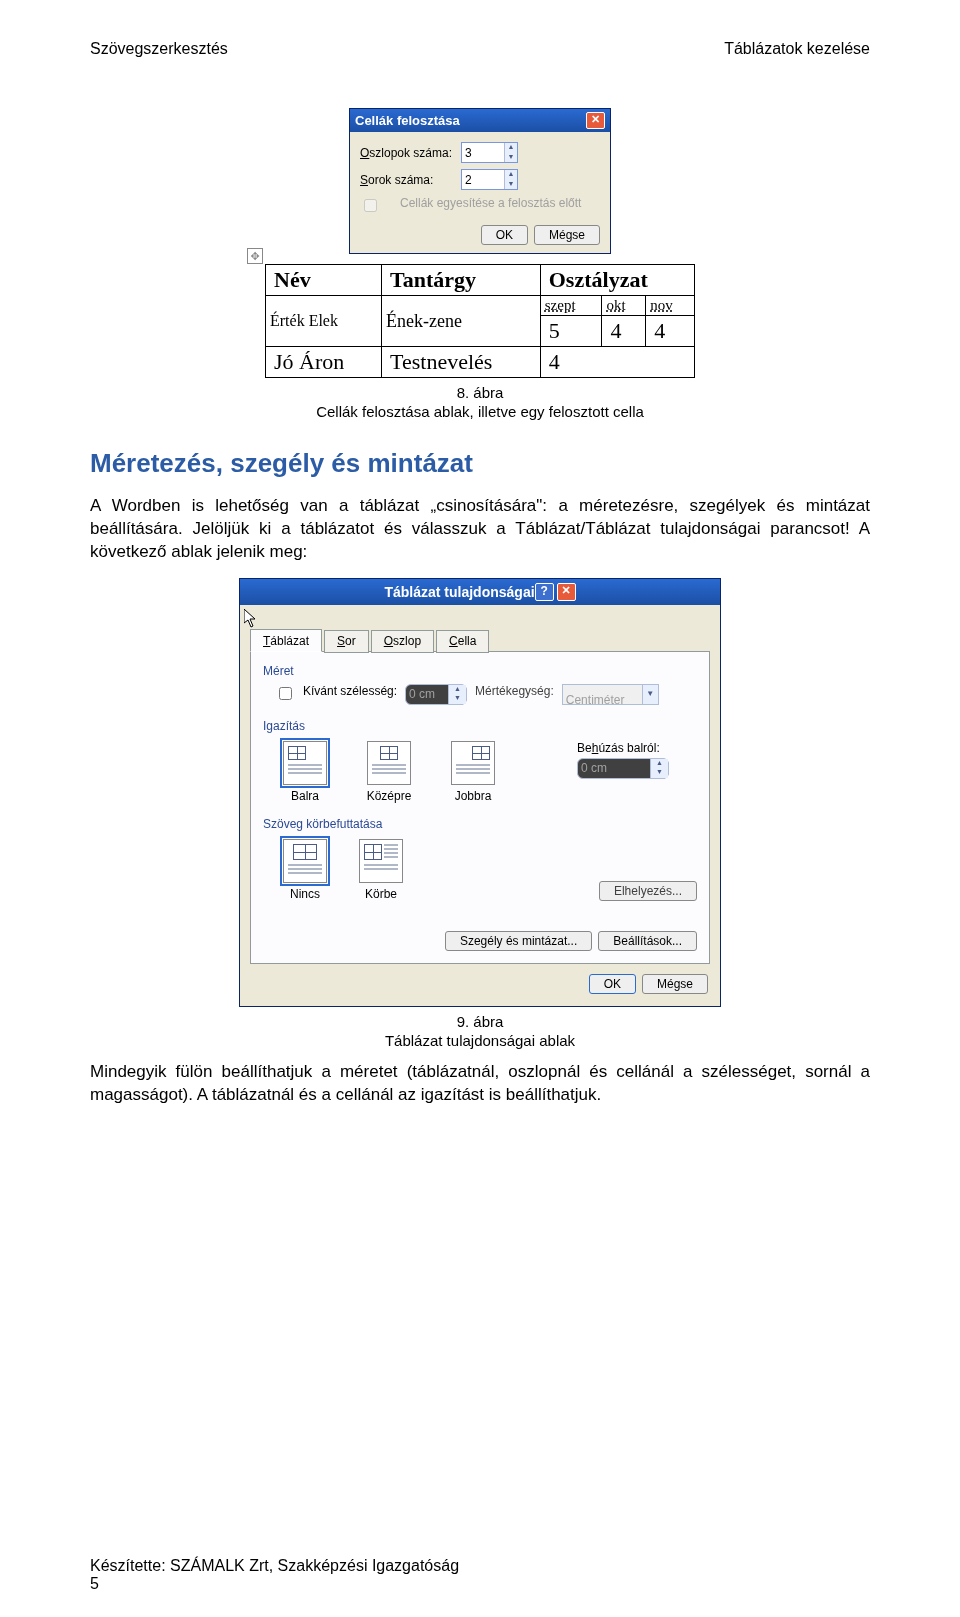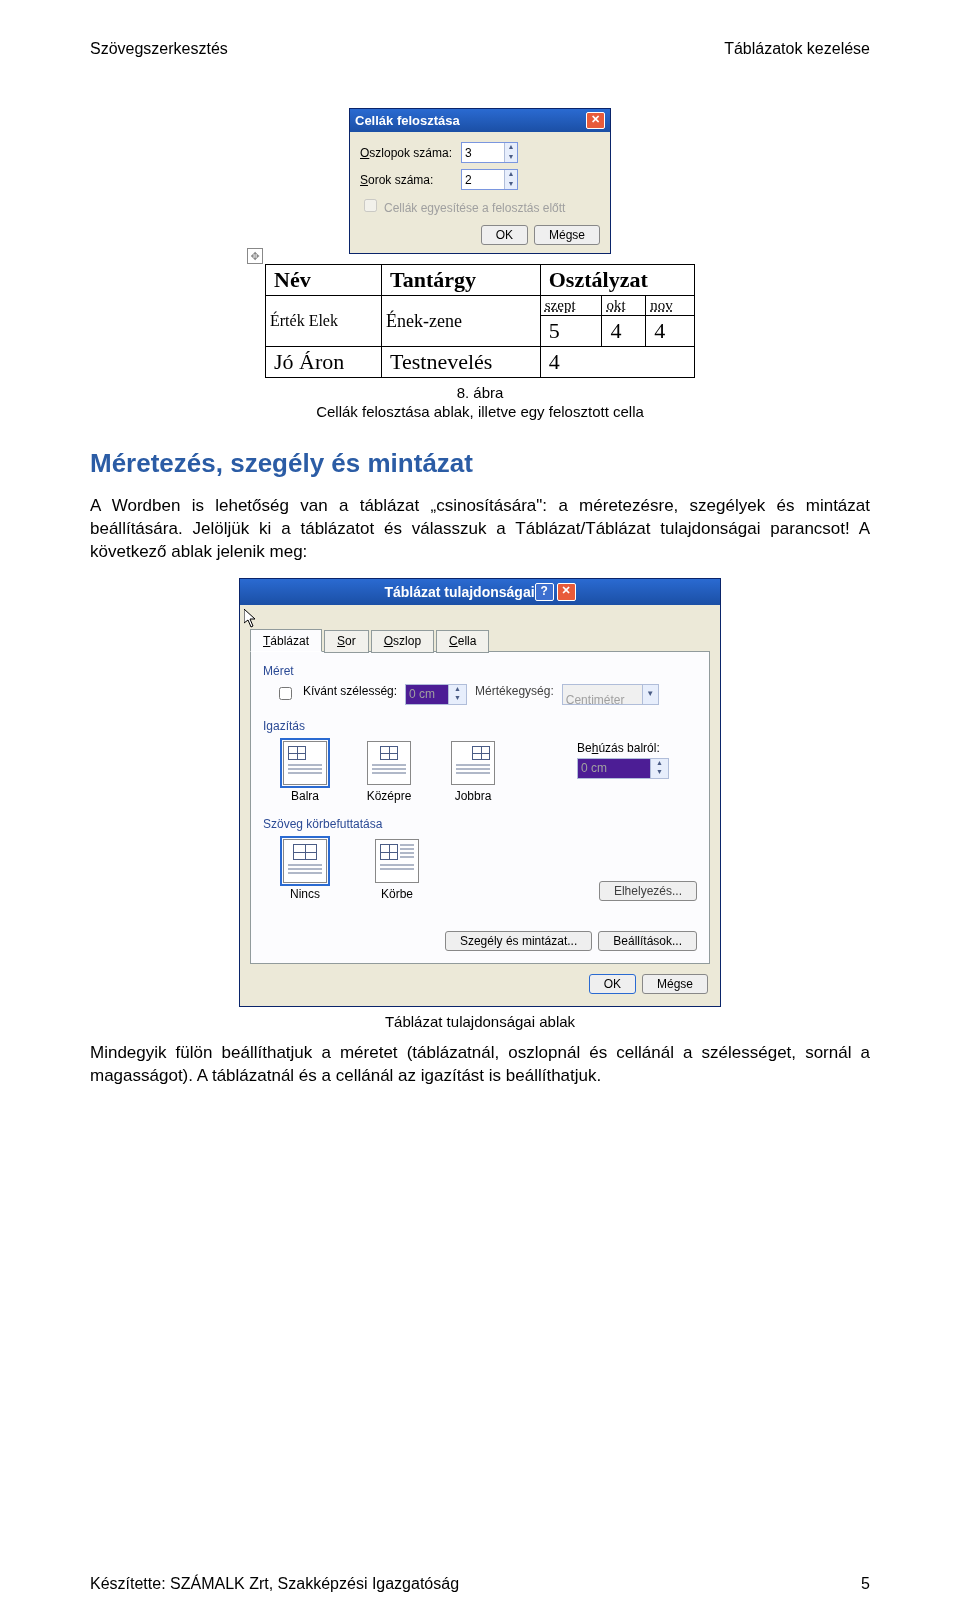--- a/index.html
+++ b/index.html
@@ -62,21 +62,21 @@
     border: 1px solid #7a96df;
     background: #fff;
     height: 19px;
     width: 55px;
   }
   .spinner input {
     border: none; width: 36px; font-size: 12px; padding: 0 3px;
   }
   .spin-btns { display: flex; flex-direction: column; border-left: 1px solid #b0bdd9; width: 17px; }
   .spin-btns div { flex:1; text-align:center; font-size: 7px; line-height: 8px; color:#4a5c85; background:#e7eefc; }
-  .chk-row { display:flex; align-items:flex-end; gap:4px; margin: 6px 0 10px 0; color:#a0a0a0 }
+  .chk-row { display:flex; align-items:flex-start; gap:20px; margin: 6px 0 10px 0; color:#a0a0a0 }
   .chk-row input { width:13px; height:13px; }
   .btnrow { display:flex; justify-content:flex-end; gap:6px; }
   .btn {
     border: 1px solid #888; background:#efefef;
     padding: 2px 14px; font-size:12px; border-radius:3px;
   }
   
   .fig2-wrap { position:relative; width:430px; }
   .handle {
     position:absolute; top:-16px; left:-18px;
@@ -152,21 +152,21 @@
     padding: 12px;
   }
   .grp-label { color: #2b4a95; font-size:12px; margin-bottom:6px; }
   .size-row { display:flex; align-items:flex-start; gap:8px; margin:4px 0 14px 12px; }
   .size-row input[type="checkbox"]{width:13px;height:13px;}
   .disabled { color:#404040; }
   .num-input {
     border: 1px solid #b0bdd9; background:#fff; width:60px; height:19px;
     display:flex;
   }
-  .num-input.disabled-bg { background:#4c1d95; color:#a0a0a0; }
+  .num-input.disabled-bg { background:#404040; color:#a0a0a0;border-radius:6px; }
   .num-input span { flex:1; padding:2px 3px; font-size:12px; }
   .combo { border:1px solid #b0bdd9; background:#f0f0f0; display:flex; width:95px; height:19px; }
   .combo span { flex:1; padding:8px 3px; font-size:12px; color:#a0a0a0; }
   .caret { width:15px; border-left:1px solid #b0bdd9; background:#e7eefc; text-align:center; font-size:8px; line-height:18px; color:#4a5c85; }
   .align-row { display:flex; gap:24px; margin:8px 0 14px 12px; }
   .align-item { text-align:center; width:60px; }
   .align-box {
     width:44px; height:44px;
     border:1px solid #888; background:#fff;
     margin:0 auto 4px auto;
@@ -176,33 +176,34 @@
   .align-box.selected { outline: 2px solid #2a6ad1; outline-offset: 1px; }
   .mini-table { width:16px; height:12px; border:1px solid #4a5c85; position:relative; }
   .mini-table::before { content:""; position:absolute; left:50%; top:0; bottom:0; border-left:1px solid #4a5c85;}
   .mini-table::after  { content:""; position:absolute; top:50%; left:0; right:0; border-top:1px solid #4a5c85;}
   .mini-lines { width:100%; }
   .mini-lines div { height:2px; background:#b0b8c8; margin-bottom:2px; }
   .align-item .lbl { font-size:12px; }
   .indent-col { margin-left:auto; width:120px; }
   .indent-col .lbl { font-size:12px; text-align:left; margin-bottom:3px;}
   .indent-col .ul { text-decoration:underline; }
-  .wrap-row { display:flex; gap:32px; margin:8px 0 8px 12px; align-items:flex-end; }
+  .wrap-row { display:flex; gap:16px; margin:8px 0 8px 12px; align-items:flex-end; }
   .place-btn { margin-left:auto; }
   .bottom-btns { display:flex; justify-content:flex-end; gap:6px; margin-top: 30px; }
   .dlg-footer { padding: 10px 12px 12px 12px; display:flex; justify-content:flex-end; gap:6px; }
   .wrap-box-lines { display:flex; gap:2px; }
   .wrap-left-lines { width:14px; display:flex; flex-direction:column; gap:2px; }
   .wrap-left-lines div { height:2px; background:#b0b8c8; }
   .footer {
     position:absolute;
     bottom: 24px;
     left:90px; right:90px;
     display:flex; justify-content:space-between;
     font-size:16px;
+    flex-direction:column;
   }
 </style>
 </head>
 <body>
 
 <div class="page">
   <div class="header">
     <span>Szövegszerkesztés</span>
     <span>Táblázatok kezelése</span>
   </div>
@@ -415,20 +416,21 @@
           <button class="btn">Beá<span class="ul">l</span>lítások...</button>
         </div>
       </div>
       <div class="dlg-footer">
         <button class="btn" style="border:1px solid #2a6ad1">OK</button>
         <button class="btn">Mégse</button>
       </div>
     </div>
   </div>
 
+  <div class="caption">9. ábra</div>
   <div class="caption" style="margin-bottom:12px">Táblázat tulajdonságai ablak</div>
 
   <p class="body">Mindegyik fülön beállíthatjuk a méretet (táblázatnál, oszlopnál és cellánál a szélességet, sornál a magasságot). A táblázatnál és a cellánál az igazítást is beállíthatjuk.</p>
 
   <div class="footer">
     <span>Készítette: SZÁMALK Zrt, Szakképzési Igazgatóság</span>
     <span>5</span>
   </div>
 </div>
 

